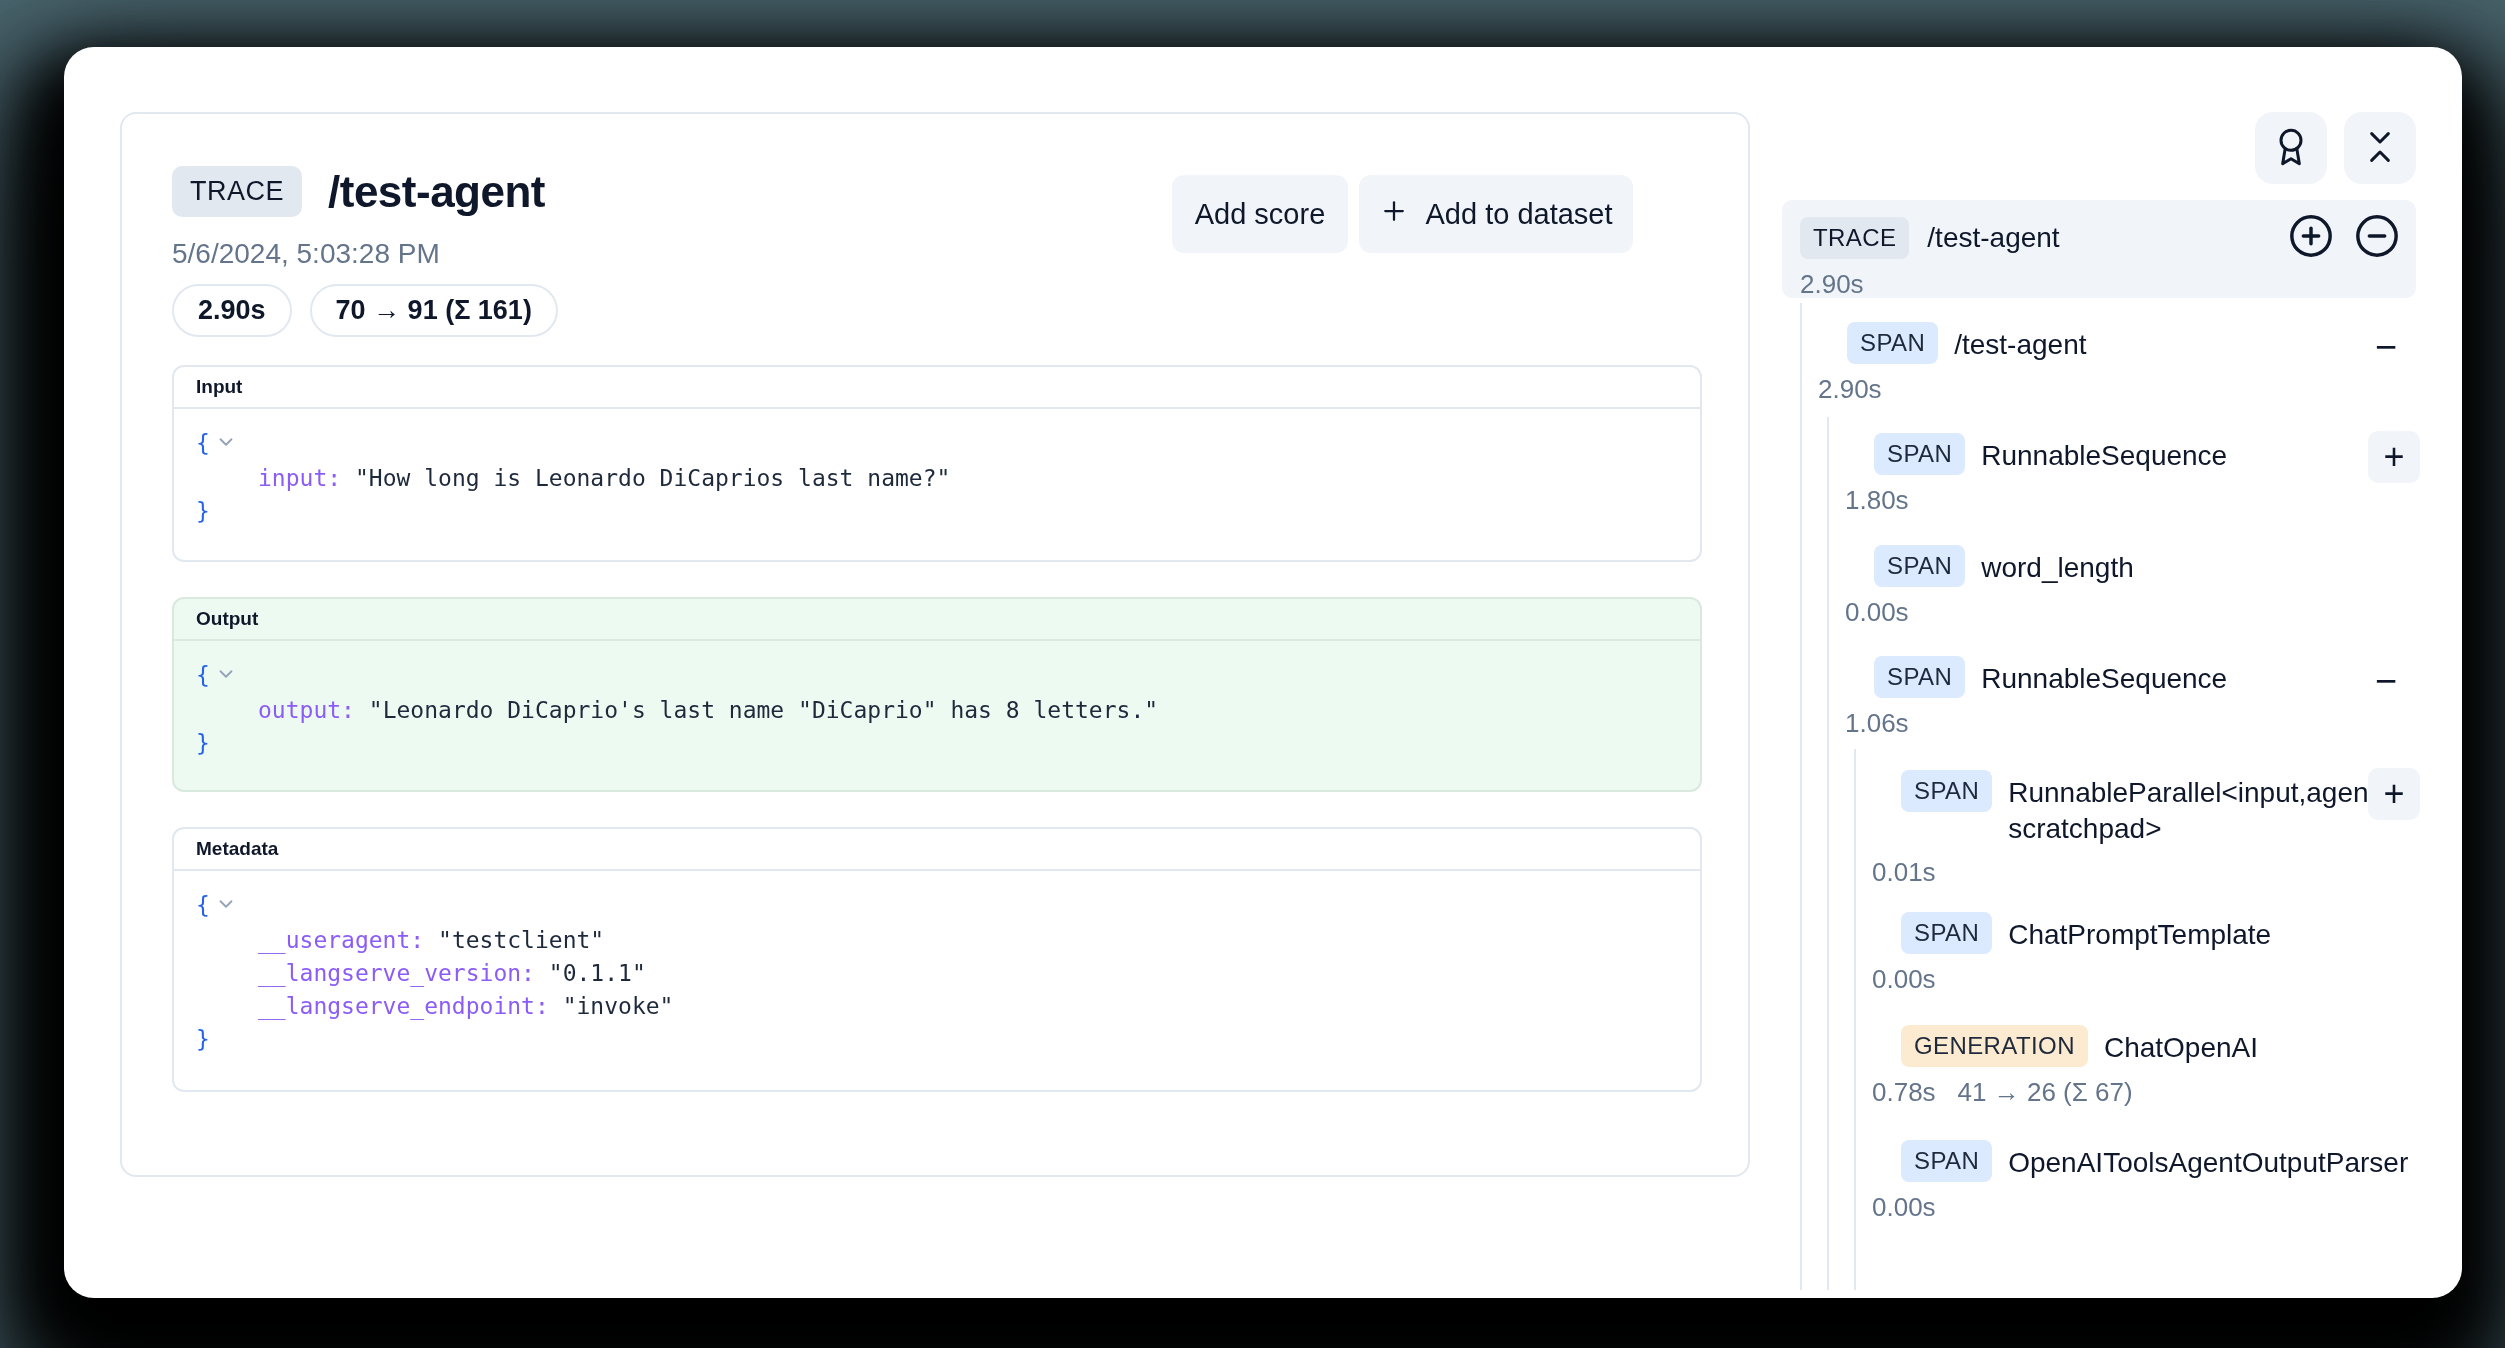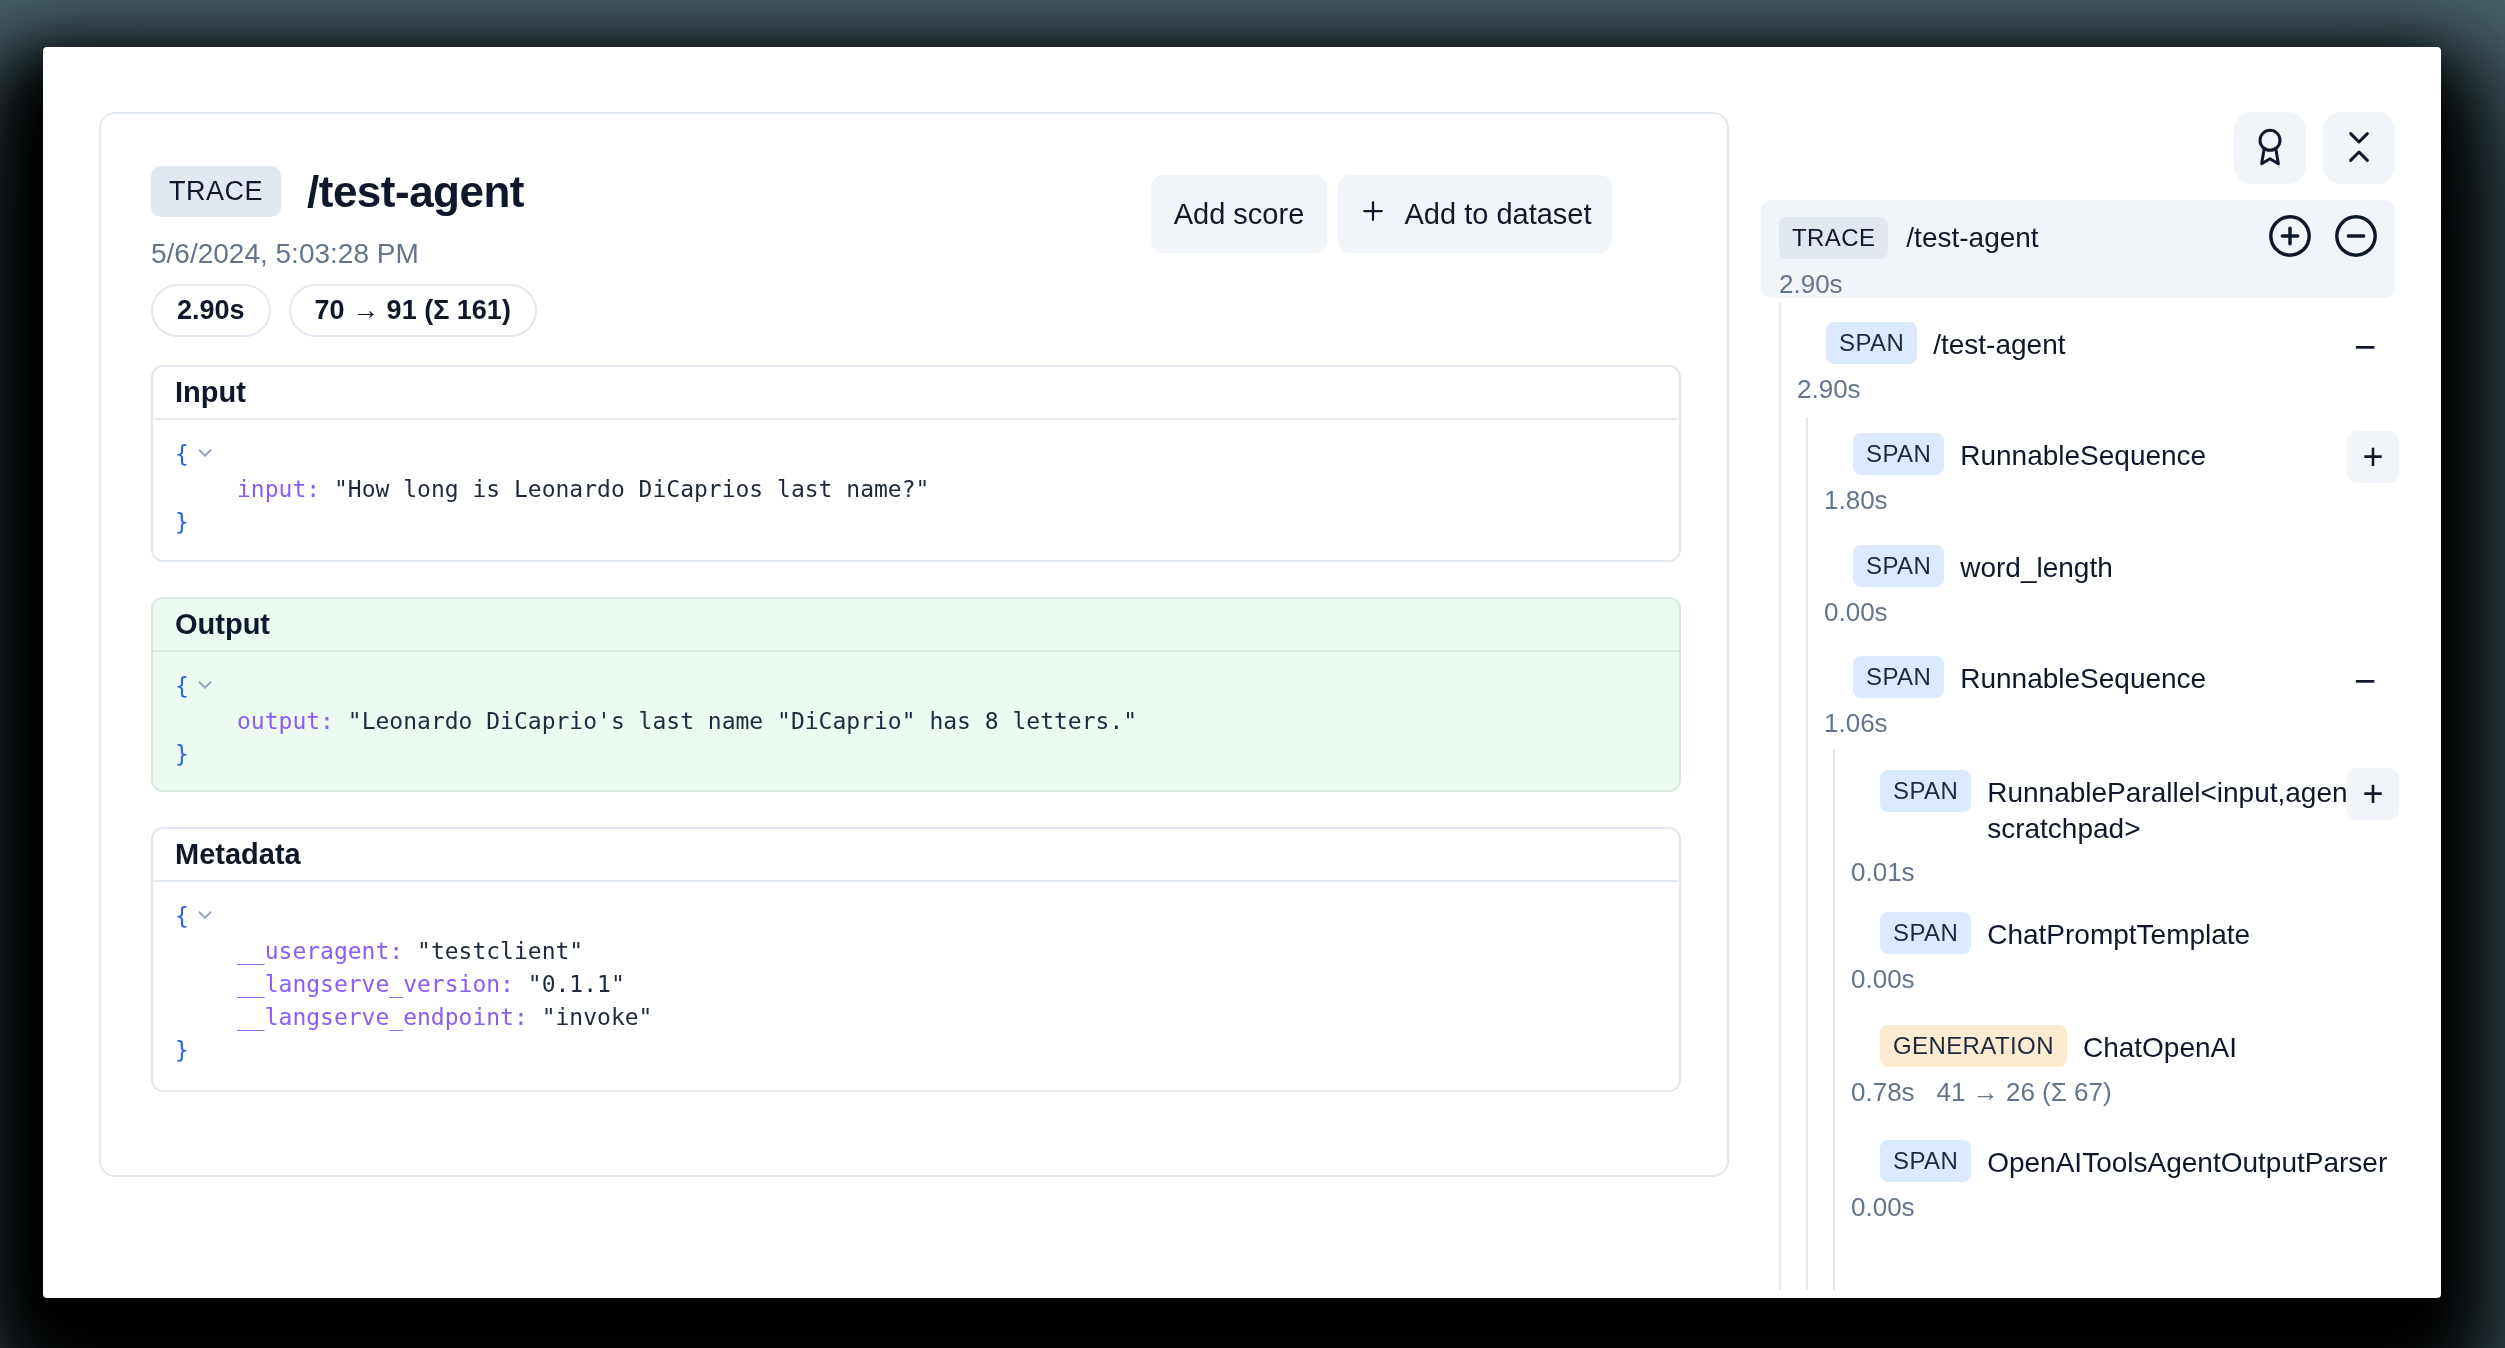--- a/index.html
+++ b/index.html
@@ -5,23 +5,23 @@
   * { margin: 0; padding: 0; box-sizing: border-box; }
   html, body { width: 2505px; height: 1348px; }
   body {
     background: #4c6871;
     font-family: "Liberation Sans", sans-serif;
     color: #0f172a;
     overflow: hidden;
     position: relative;
   }
   .window {
-    position: absolute; left: 43px; top: 47px;
+    position: absolute; left: 64px; top: 47px;
     width: 2398px; height: 1251px;
-    background: #ffffff; border-radius: 4px;
+    background: #ffffff; border-radius: 30px;
     box-shadow: 0 40px 70px 20px rgba(0,0,0,0.97),
                 0 90px 140px 70px rgba(0,0,0,0.9),
                 -18px 30px 60px 14px rgba(0,0,0,0.85);
   }
 
   
   .card {
     position: absolute; left: 56px; top: 65px;
     width: 1630px; height: 1065px;
     background: #fff; border: 2px solid #e2e8f0; border-radius: 16px;
@@ -65,21 +65,21 @@
   
   .io-panel {
     position: absolute; left: 50px; width: 1530px;
     border: 2px solid #e2e8f0; border-radius: 12px; background: #fff;
     overflow: hidden;
   }
   .io-panel.input { top: 251px; height: 197px; }
   .io-panel.output { top: 483px; height: 195px; background: #edfaf1; border-color: #d9e9de; }
   .io-panel.metadata { top: 713px; height: 265px; }
   .io-title {
-    font-size: 29px; font-weight: 600; color: #0f172a;
+    font-size: 19px; font-weight: 600; color: #0f172a;
     padding: 10px 22px 9px 22px;
     border-bottom: 2px solid #e2e8f0; line-height: 1.1;
   }
   .io-panel.output .io-title { border-bottom-color: #dcebe1; }
   .io-body {
     font-family: "DejaVu Sans Mono", "Liberation Mono", monospace;
     font-size: 23px; line-height: 33px; color: #1e293b;
     padding: 18px 22px;
   }
   .brace { color: #2563eb; }

